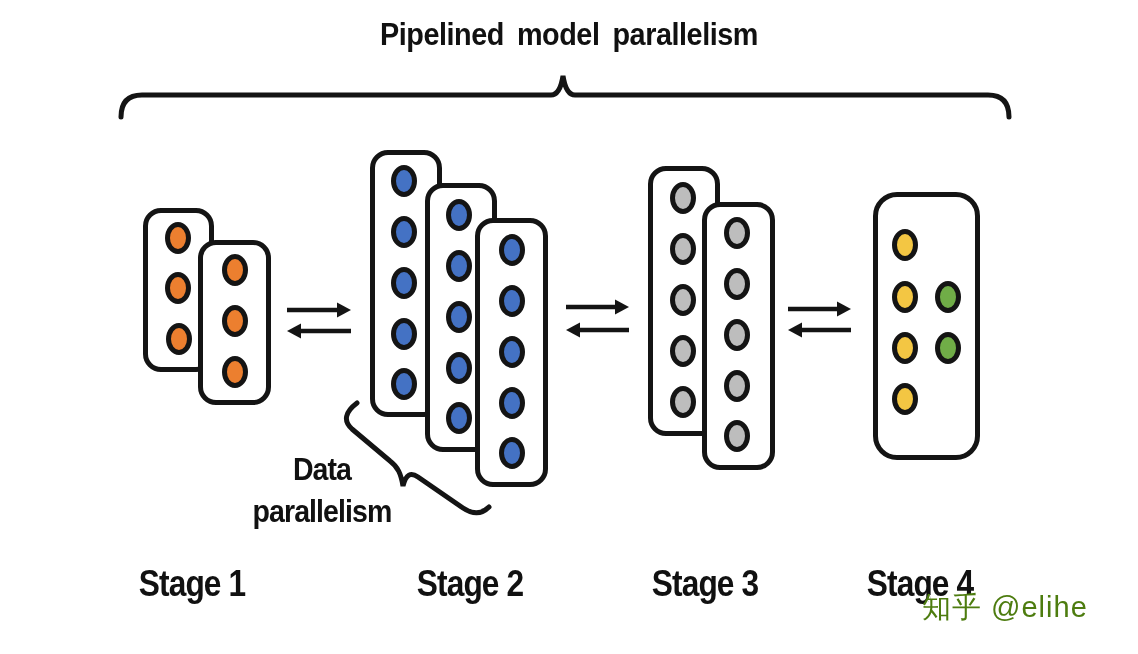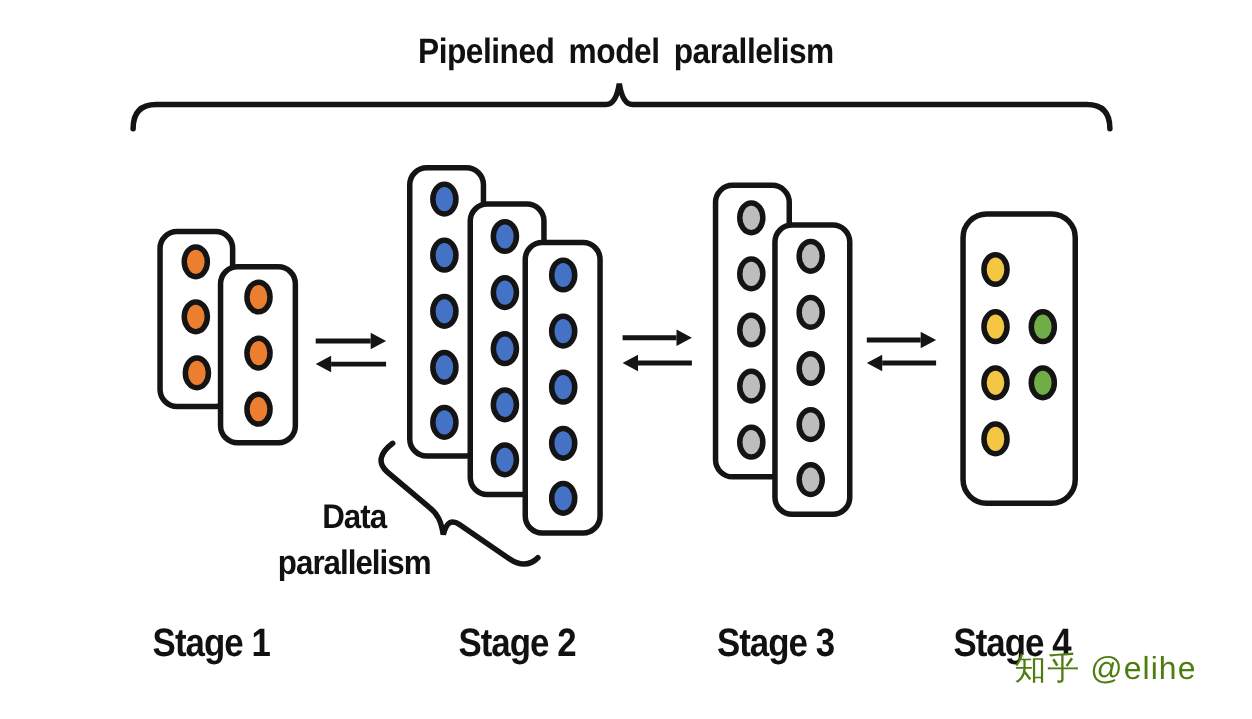--- a/index.html
+++ b/index.html
@@ -1,21 +1,21 @@
 <!DOCTYPE html>
 <html><head>
 <meta charset="utf-8">
 <style>
   html,body{margin:0;padding:0;background:#ffffff;}
   .canvas{
     position:relative;width:1138px;height:654px;background:#ffffff;overflow:hidden;
     font-family:"Liberation Sans","DejaVu Sans",sans-serif;color:#111;
   }
   .title{
-    position:absolute;top:28px;left:0;width:100%;text-align:center;
+    position:absolute;top:16px;left:0;width:100%;text-align:center;
     font-size:32px;font-weight:700;letter-spacing:-0.5px;word-spacing:6px;
   }
   .title .squeeze{display:inline-block;transform:scaleX(0.9);transform-origin:center;}
   .stage-label{
     position:absolute;font-size:36px;font-weight:700;white-space:nowrap;
     transform:translateX(-50%) scaleX(0.88);transform-origin:center;letter-spacing:-1px;
   }
   .dp-label{
     position:absolute;text-align:center;font-size:31px;font-weight:700;line-height:1.35;
     transform:translateX(-50%) scaleX(0.92);transform-origin:center;letter-spacing:-1px;

